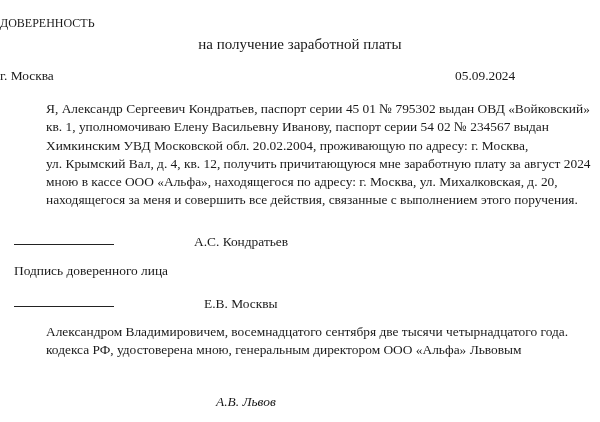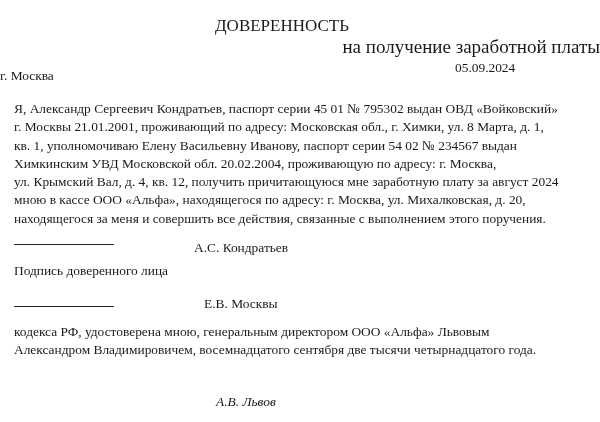--- a/index.html
+++ b/index.html
@@ -2,63 +2,62 @@
 <html><head>
 <meta charset="utf-8">
 <style>
   html, body { margin: 0; padding: 0; background: #ffffff; }
   body {
     width: 600px; height: 422px; overflow: hidden; position: relative;
     font-family: "Liberation Serif", "DejaVu Serif", serif;
     color: #1a1a1a; font-size: 13.4px;
   }
   .abs { position: absolute; white-space: nowrap; }
-  .title { left: 0; width: 564px; text-align: center; top: 16px; font-size: 17px; }
-  .subtitle { left: 0; width: 600px; text-align: right; top: 36px; font-size: 19px; }
+  .title { left: 0; width: 564px; top: 16px; font-size: 12px; }
+  .subtitle { left: 0; width: 600px; text-align: center; top: 36px; font-size: 15px; }
   .city { left: 0; top: 68px; }
-  .date { left: 455px; top: 60px; }
+  .date { left: 455px; top: 68px; }
   .para { position: absolute; left: 14px; width: 580px; line-height: 18.3px; }
-  .para .ln { display: block; white-space: nowrap; }
+  .para .ln { display: block; white-space: nowrap; margin-left: 32px; }
   .p1 { top: 100px; }
   .p2 { top: 323px; }
   .sigline { position: absolute; left: 14px; width: 100px; height: 0; border-top: 1px solid #222; }
   .sl1 { top: 244px; }
   .sl2 { top: 306px; }
-  .sig1 { left: 194px; top: 240px; }
+  .sig1 { left: 194px; top: 234px; }
   .label-trusted { left: 14px; top: 263px; }
   .sig2 { left: 204px; top: 296px; }
   .sig3 { left: 216px; top: 394px; font-style: italic; }
 </style>
 </head>
 <body>
 
 <div>
   <div class="abs title">ДОВЕРЕННОСТЬ</div>
   <div class="abs subtitle">на получение заработной платы</div>
 
   <div class="abs city">г. Москва</div>
   <div class="abs date">05.09.2024</div>
 
   <div class="para p1">
     <span class="ln">Я, Александр Сергеевич Кондратьев, паспорт серии 45 01 № 795302 выдан ОВД «Войковский»</span>
-    <span class="ln">г. Москвы 21.01.2001, проживающий по адресу: Московская обл., г. Химки, ул. 8 Марта, д. 1,</span>
     <span class="ln">кв. 1, уполномочиваю Елену Васильевну Иванову, паспорт серии 54 02 № 234567 выдан</span>
     <span class="ln">Химкинским УВД Московской обл. 20.02.2004, проживающую по адресу: г. Москва,</span>
     <span class="ln">ул. Крымский Вал, д. 4, кв. 12, получить причитающуюся мне заработную плату за август 2024</span>
     <span class="ln">мною в кассе ООО «Альфа», находящегося по адресу: г. Москва, ул. Михалковская, д. 20,</span>
     <span class="ln">находящегося за меня и совершить все действия, связанные с выполнением этого поручения.</span>
   </div>
 
   <div class="sigline sl1"></div>
   <div class="abs sig1">А.С. Кондратьев</div>
 
   <div class="abs label-trusted">Подпись доверенного лица</div>
 
   <div class="sigline sl2"></div>
   <div class="abs sig2">Е.В. Москвы</div>
 
   <div class="para p2">
+    <span class="ln">Александром Владимировичем, восемнадцатого сентября две тысячи четырнадцатого года.</span>
     <span class="ln">кодекса РФ, удостоверена мною, генеральным директором ООО «Альфа» Львовым</span>
-    <span class="ln">Александром Владимировичем, восемнадцатого сентября две тысячи четырнадцатого года.</span>
   </div>
 
   <div class="abs sig3">А.В. Львов</div>
 </div>
 
 </body></html>

